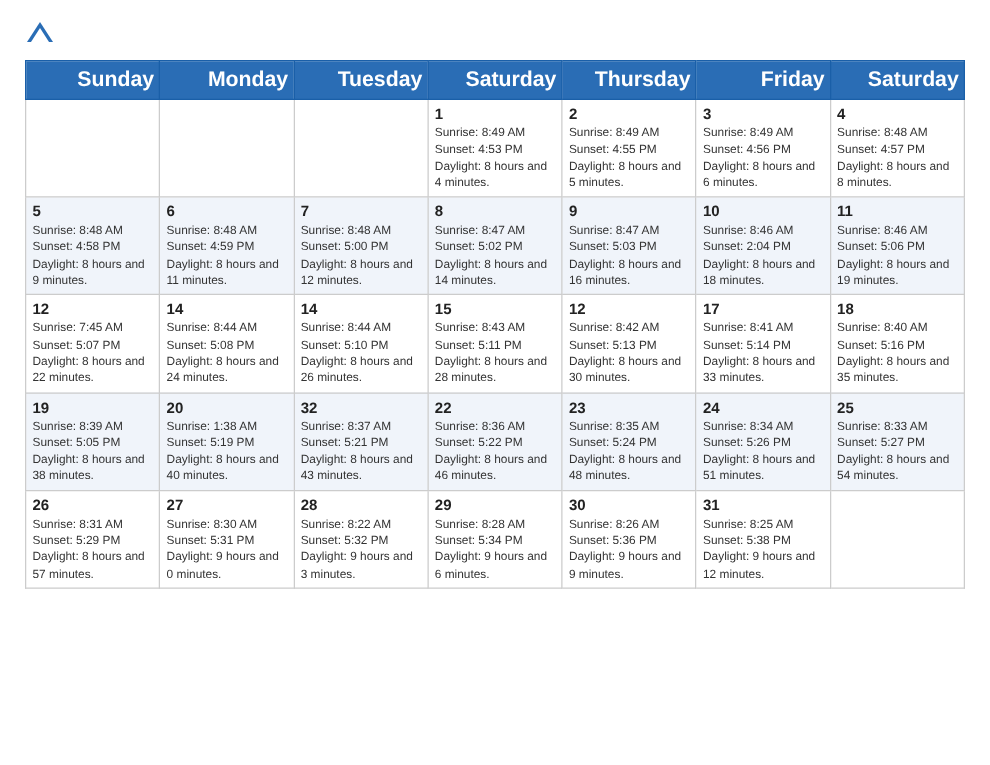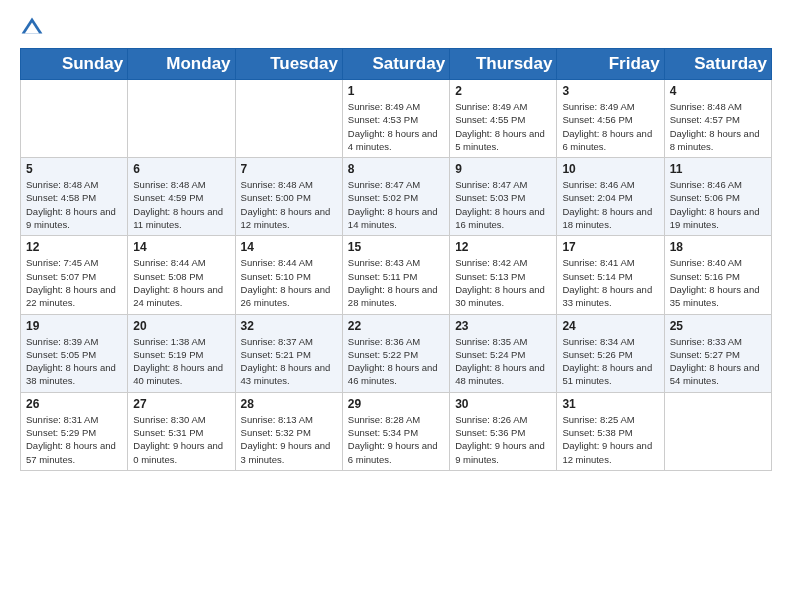--- a/index.html
+++ b/index.html
@@ -320,21 +320,21 @@
           </td>
           <td>
             <div class="day-number">27</div>
             <div class="day-info">Sunrise: 8:30 AM
 Sunset: 5:31 PM
 Daylight: 9 hours
 and 0 minutes.</div>
           </td>
           <td>
             <div class="day-number">28</div>
-            <div class="day-info">Sunrise: 8:13 AM
+            <div class="day-info">Sunrise: 8:22 AM
 Sunset: 5:32 PM
 Daylight: 9 hours
 and 3 minutes.</div>
           </td>
           <td>
             <div class="day-number">29</div>
             <div class="day-info">Sunrise: 8:28 AM
 Sunset: 5:34 PM
 Daylight: 9 hours
 and 6 minutes.</div>

